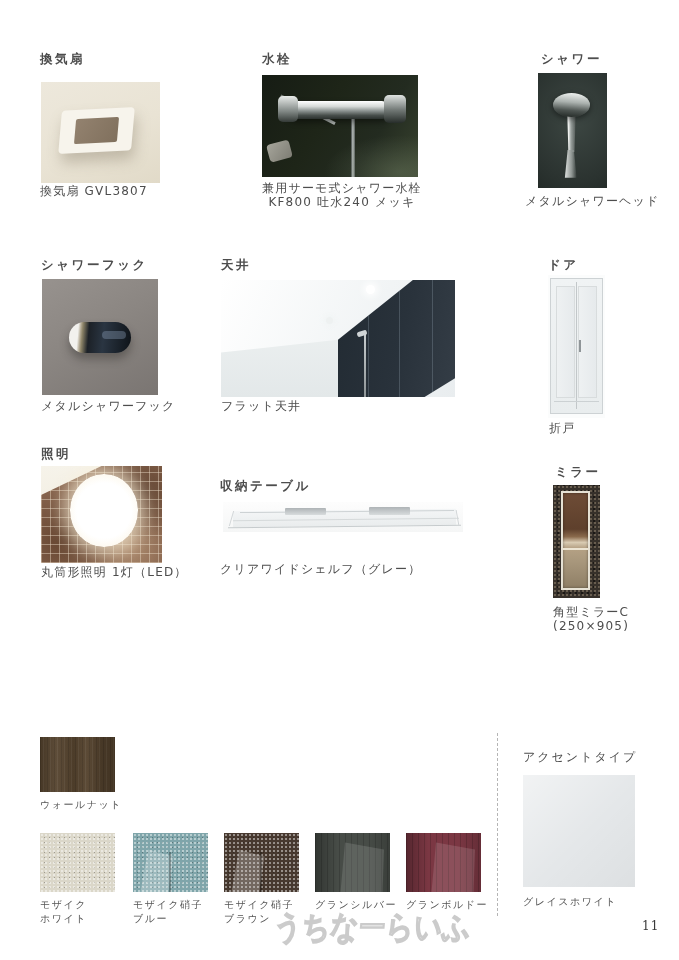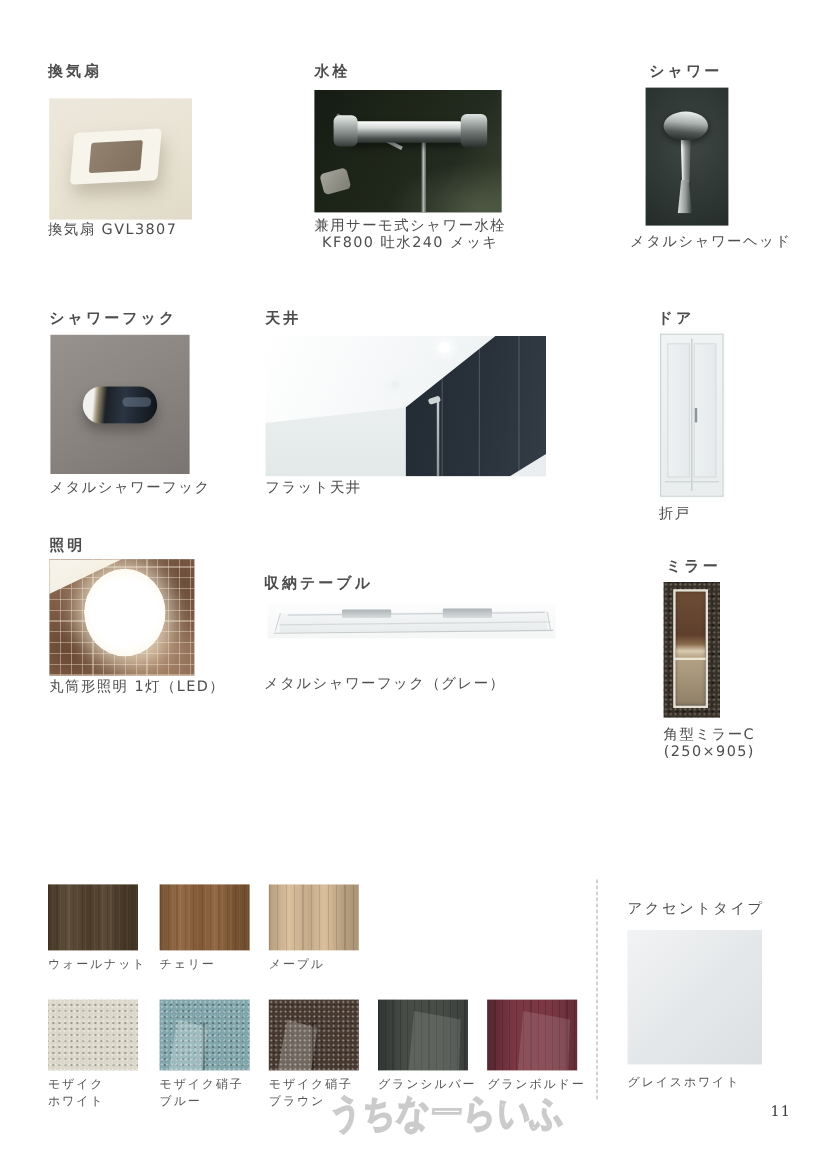--- a/index.html
+++ b/index.html
@@ -230,51 +230,37 @@
   <div class="pimg art-shelf" id="i8">
     <div class="fill"></div>
       <div class="back"></div>
       <div class="mid"></div>
       <div class="front"></div>
     <div class="endL"></div>
       <div class="endR"></div>
       <div class="clip1"></div>
       <div class="clip2"></div>
   </div>
-  <p class="cap" id="c8">メタルシャワーフック（グレー）</p>
+  <p class="cap" id="c8">クリアワイドシェルフ（グレー）</p>
 
   <h3 class="ptitle" id="t9">ミラー</h3>
   <div class="pimg art-mirror" id="i9">
     <div class="glass"></div>
       <div class="shelf-line"></div>
   </div>
   <p class="cap" id="c9"><span>角型ミラーC</span><br><span>(250×905)</span></p>
 
 
   <div class="cell" id="w0">
     <div class="sw wood" style="background-color: rgb(85, 67, 46);"></div>
     <div class="swlabel">
         <span>ウォールナット</span>
         <span></span>
       </div>
   </div>
-  <div class="cell" id="w1">
-    <div class="sw wood" style="background-color: rgb(143, 99, 60);"></div>
-    <div class="swlabel">
-        <span>チェリー</span>
-        <span></span>
-      </div>
-  </div>
-  <div class="cell" id="w2">
-    <div class="sw wood" style="background-color: rgb(217, 188, 151);"></div>
-    <div class="swlabel">
-        <span>メープル</span>
-        <span></span>
-      </div>
-  </div>
   <div class="cell" id="w5">
     <div class="sw sw-b speck" style="background-color: rgb(219, 215, 201);"></div>
     <div class="swlabel">
         <span>モザイク</span>
         <span>ホワイト</span>
       </div>
   </div>
   <div class="cell" id="w6">
     <div class="sw sw-b speck panel" style="background-color: rgb(127, 165, 170);">
         <div class="seamline"></div>

